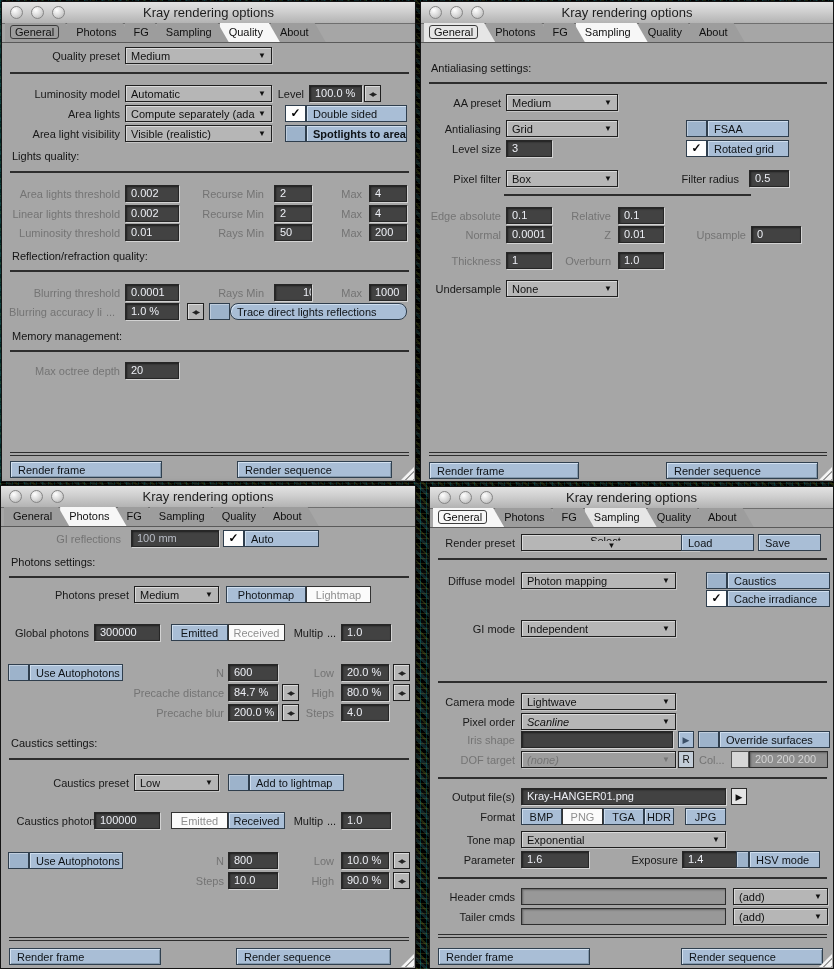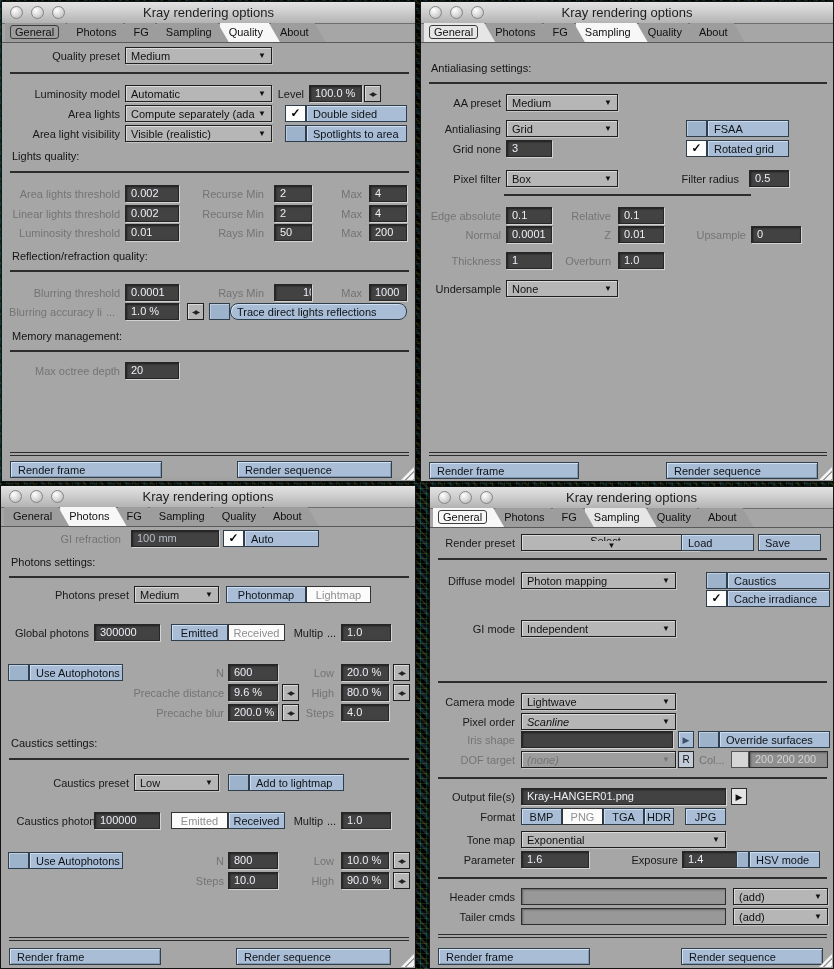--- a/index.html
+++ b/index.html
@@ -117,21 +117,21 @@
     </div>
   <div class="chk on" style="left:283px;top:103px;">✓</div>
   <div class="bbtn" style="left:304px;top:103px;width:101px;">Double sided</div>
 
   <div class="lbl" style="left:0;top:126px;width:118px;">Area light visibility</div>
   <div class="drop" style="left:123px;top:123px;width:147px;">
       <span>Visible (realistic)</span>
       <span class="arr">▼</span>
     </div>
   <div class="chk" style="left:283px;top:123px;"></div>
-  <div class="bbtn" style="left:304px;top:123px;width:101px;">Spotlights to area</div>
+  <div class="bbtn" style="left:304px;top:123px;width:101px;font-weight:bold;">Spotlights to area</div>
 
   <div class="shead" style="left:10px;top:148px;">Lights quality:</div>
   <div class="hr" style="left:8px;top:169px;width:399px;"></div>
 
   <div class="lbl dim" style="left:0;top:186px;width:118px;">Area lights threshold</div>
   <div class="dfield" style="left:123px;top:183px;width:54px;">0.002</div>
   <div class="lbl dim" style="left:170px;top:186px;width:92px;">Recurse Min</div>
   <div class="dfield" style="left:272px;top:183px;width:38px;">2</div>
   <div class="lbl dim" style="left:320px;top:186px;width:40px;">Max</div>
   <div class="dfield" style="left:367px;top:183px;width:38px;">4</div>
@@ -206,21 +206,21 @@
     </div>
 
   <div class="lbl" style="left:0;top:121px;width:80px;">Antialiasing</div>
   <div class="drop" style="left:85px;top:118px;width:112px;">
       <span>Grid</span>
       <span class="arr">▼</span>
     </div>
   <div class="chk" style="left:265px;top:118px;"></div>
   <div class="bbtn" style="left:286px;top:118px;width:82px;">FSAA</div>
 
-  <div class="lbl" style="left:0;top:141px;width:80px;">Grid none</div>
+  <div class="lbl" style="left:0;top:141px;width:80px;">Level size</div>
   <div class="dfield" style="left:85px;top:138px;width:46px;">3</div>
   <div class="chk on" style="left:265px;top:138px;">✓</div>
   <div class="bbtn" style="left:286px;top:138px;width:82px;">Rotated grid</div>
 
   <div class="lbl" style="left:0;top:171px;width:80px;">Pixel filter</div>
   <div class="drop" style="left:85px;top:168px;width:112px;">
       <span>Box</span>
       <span class="arr">▼</span>
     </div>
   <div class="lbl" style="left:240px;top:171px;width:78px;">Filter radius</div>
@@ -268,21 +268,21 @@
   </div>
   <div class="tabs">
     <div class="tab"><span>General</span></div>
     <div class="tab on"><span>Photons</span></div>
     <div class="tab"><span>FG</span></div>
     <div class="tab"><span>Sampling</span></div>
     <div class="tab"><span>Quality</span></div>
     <div class="tab"><span>About</span></div>
   </div>
 
-  <div class="lbl dim" style="left:0;top:47px;width:120px;">GI refraction</div>
+  <div class="lbl dim" style="left:0;top:47px;width:120px;">GI reflections</div>
   <div class="dfield dimtxt" style="left:130px;top:44px;width:88px;">100 mm</div>
   <div class="chk on" style="left:222px;top:44px;">✓</div>
   <div class="bbtn" style="left:243px;top:44px;width:75px;">Auto</div>
 
   <div class="shead" style="left:10px;top:70px;">Photons settings:</div>
   <div class="hr" style="left:8px;top:90px;width:400px;"></div>
 
   <div class="lbl" style="left:0;top:103px;width:128px;">Photons preset</div>
   <div class="drop" style="left:133px;top:100px;width:85px;">
       <span>Medium</span>
@@ -301,21 +301,21 @@
 
   <div class="chk" style="left:7px;top:178px;"></div>
   <div class="bbtn" style="left:28px;top:178px;width:94px;">Use Autophotons</div>
   <div class="lbl dim" style="left:190px;top:181px;width:33px;">N</div>
   <div class="dfield" style="left:227px;top:178px;width:50px;">600</div>
   <div class="lbl dim" style="left:300px;top:181px;width:33px;">Low</div>
   <div class="dfield" style="left:340px;top:178px;width:48px;">20.0 %</div>
   <div class="stepper" style="left:392px;top:178px;">◀▶</div>
 
   <div class="lbl dim" style="left:128px;top:201px;width:95px;">Precache distance</div>
-  <div class="dfield" style="left:227px;top:198px;width:50px;">9.6 %</div>
+  <div class="dfield" style="left:227px;top:198px;width:50px;">84.7 %</div>
   <div class="stepper" style="left:281px;top:198px;">◀▶</div>
   <div class="lbl dim" style="left:300px;top:201px;width:33px;">High</div>
   <div class="dfield" style="left:340px;top:198px;width:48px;">80.0 %</div>
   <div class="stepper" style="left:392px;top:198px;">◀▶</div>
 
   <div class="lbl dim" style="left:128px;top:221px;width:95px;">Precache blur</div>
   <div class="dfield" style="left:227px;top:218px;width:50px;">200.0 %</div>
   <div class="stepper" style="left:281px;top:218px;">◀▶</div>
   <div class="lbl dim" style="left:300px;top:221px;width:33px;">Steps</div>
   <div class="dfield" style="left:340px;top:218px;width:48px;">4.0</div>

